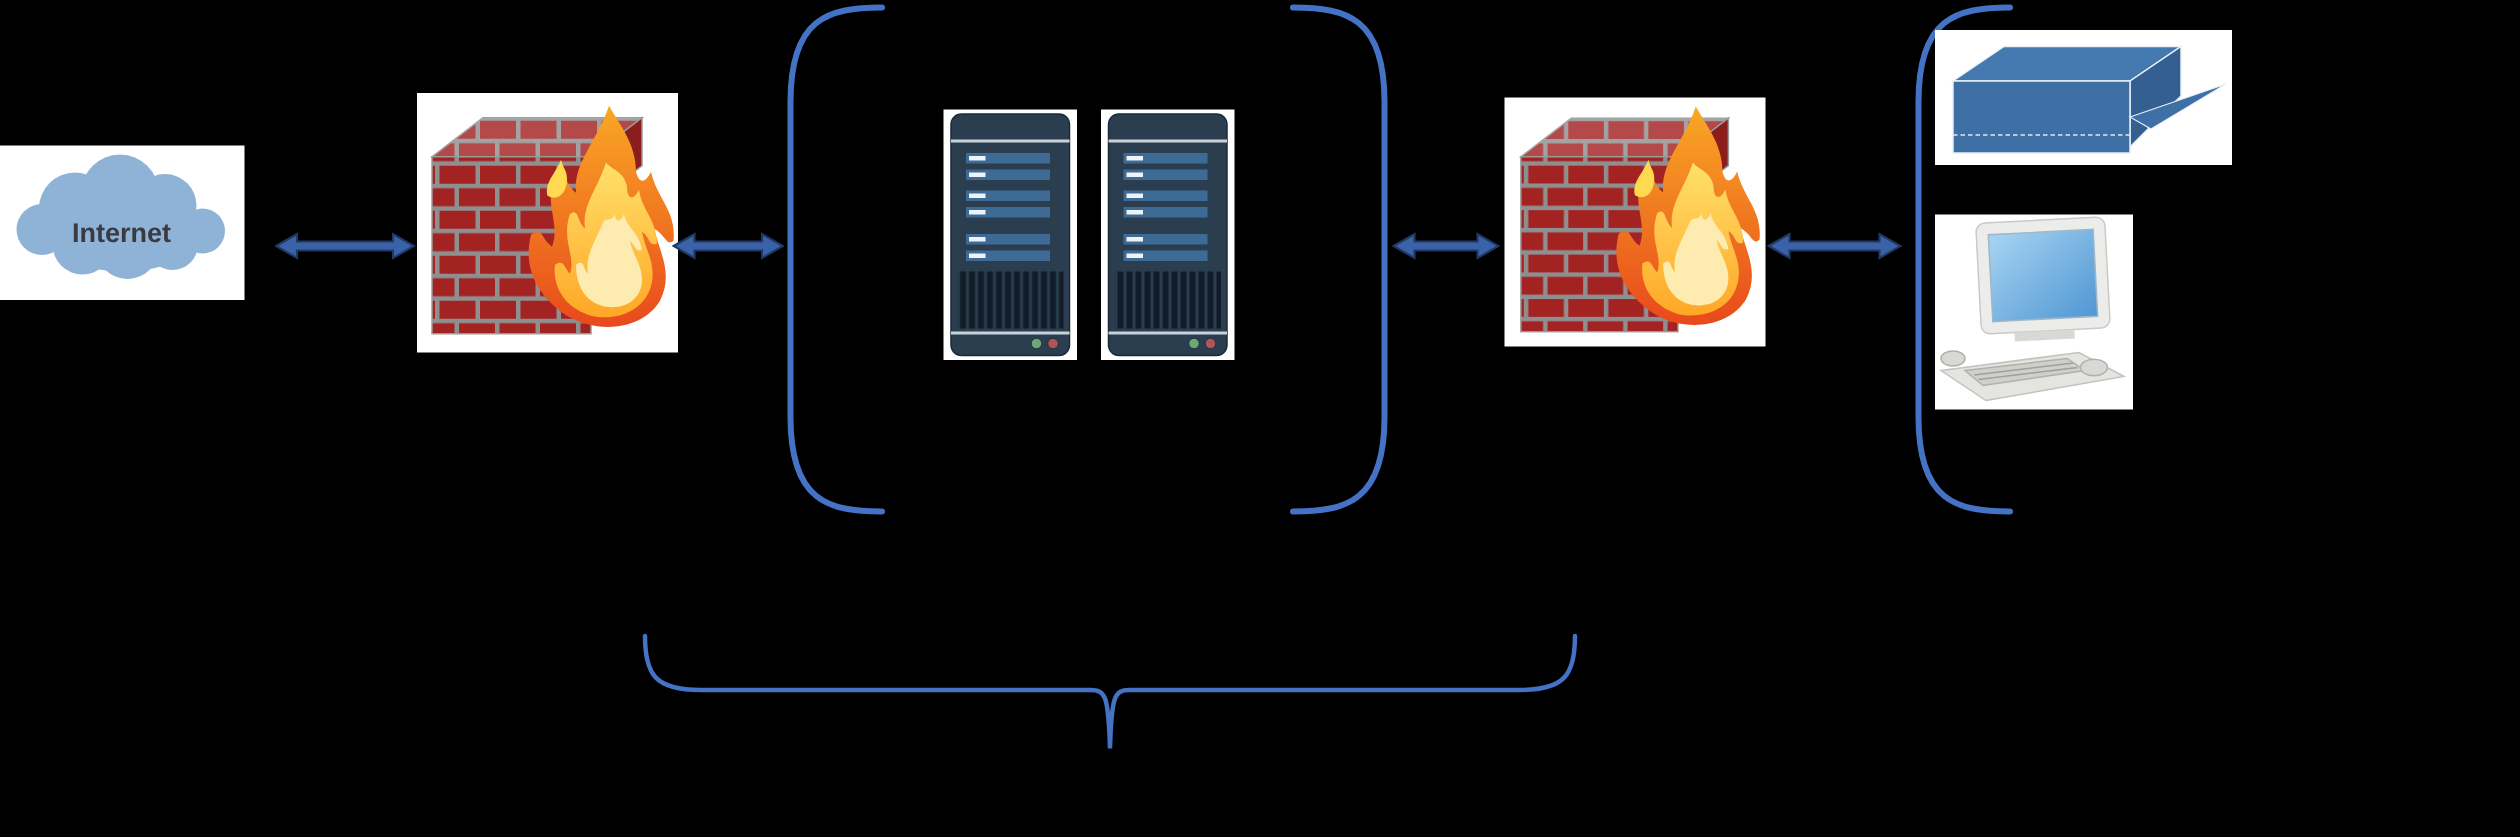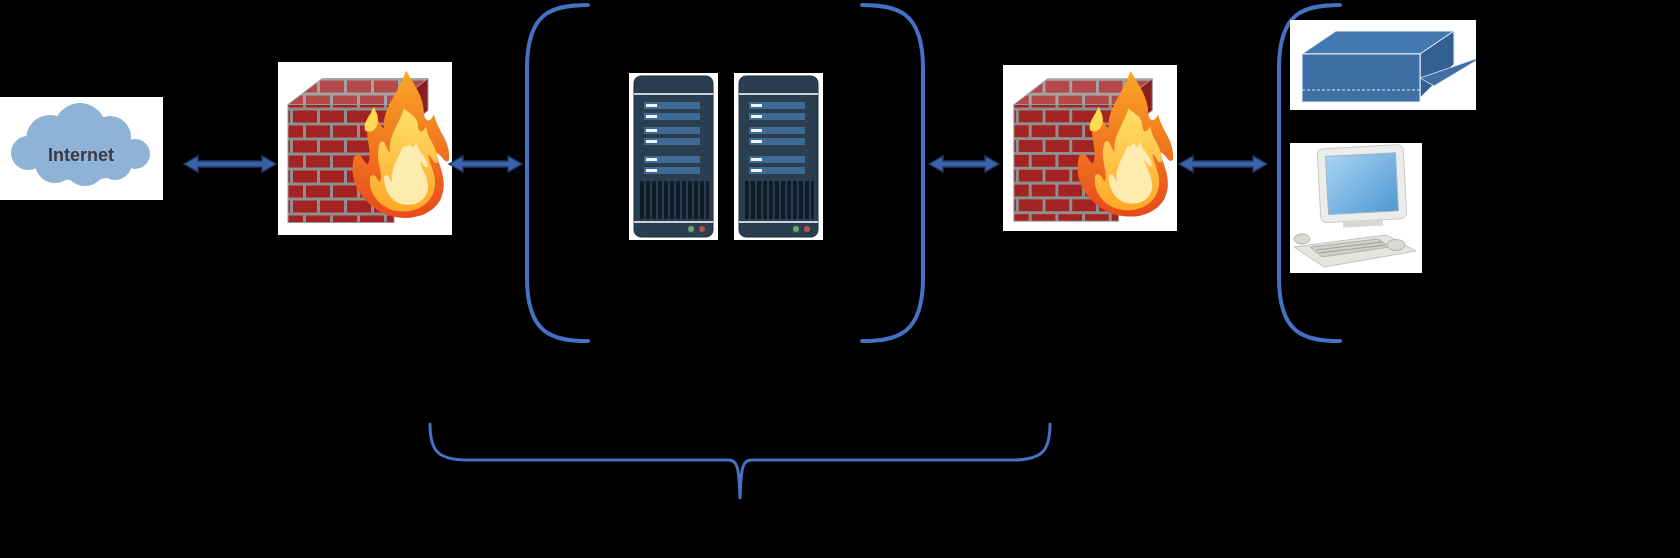--- a/index.html
+++ b/index.html
@@ -1,17 +1,17 @@
 <!DOCTYPE html>
 <html><head>
 <meta charset="utf-8">
 <style>
   html,body{margin:0;padding:0;background:#000;}
   .canvas{position:relative;width:1476px;height:558px;background:#000;overflow:hidden;
-          font-family:"Liberation Sans",sans-serif;}
+          font-family:"Liberation Sans",sans-serif;padding-left:44px;}
   .card{position:absolute;background:#ffffff;}
   .card svg{display:block;width:100%;height:100%;}
   .overlay{position:absolute;}
   .overlay svg{display:block;width:100%;height:100%;}
 </style>
 </head>
 <body>
 
 <div class="canvas">
 

